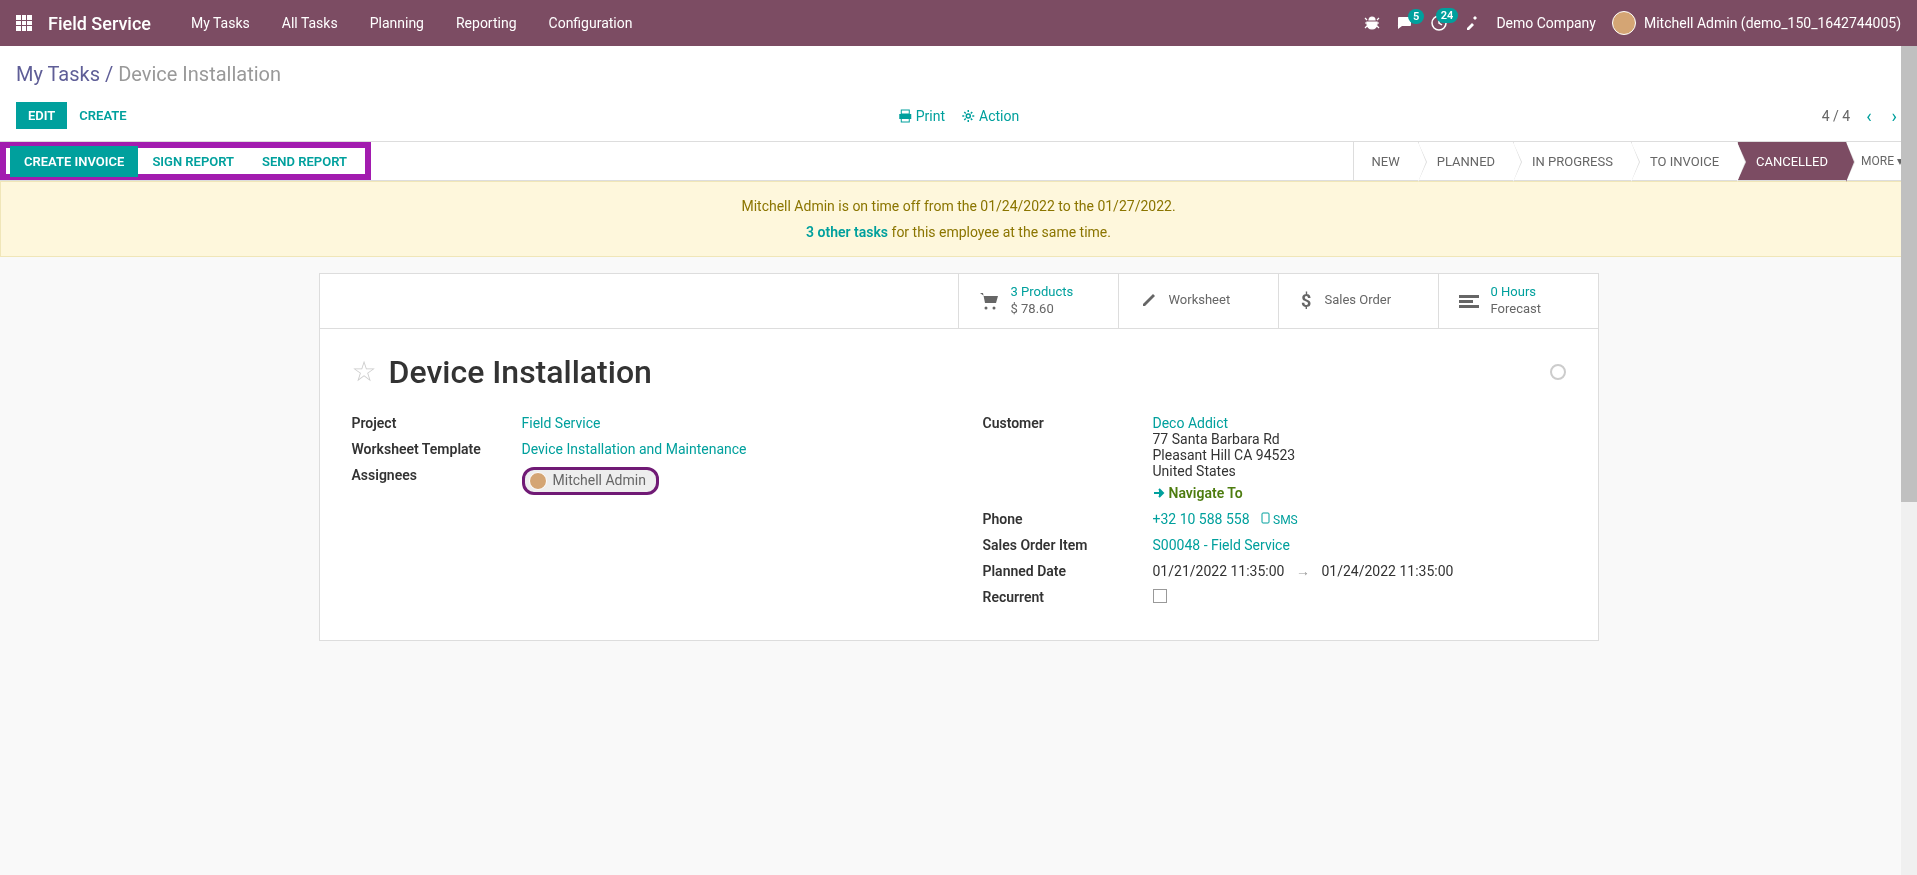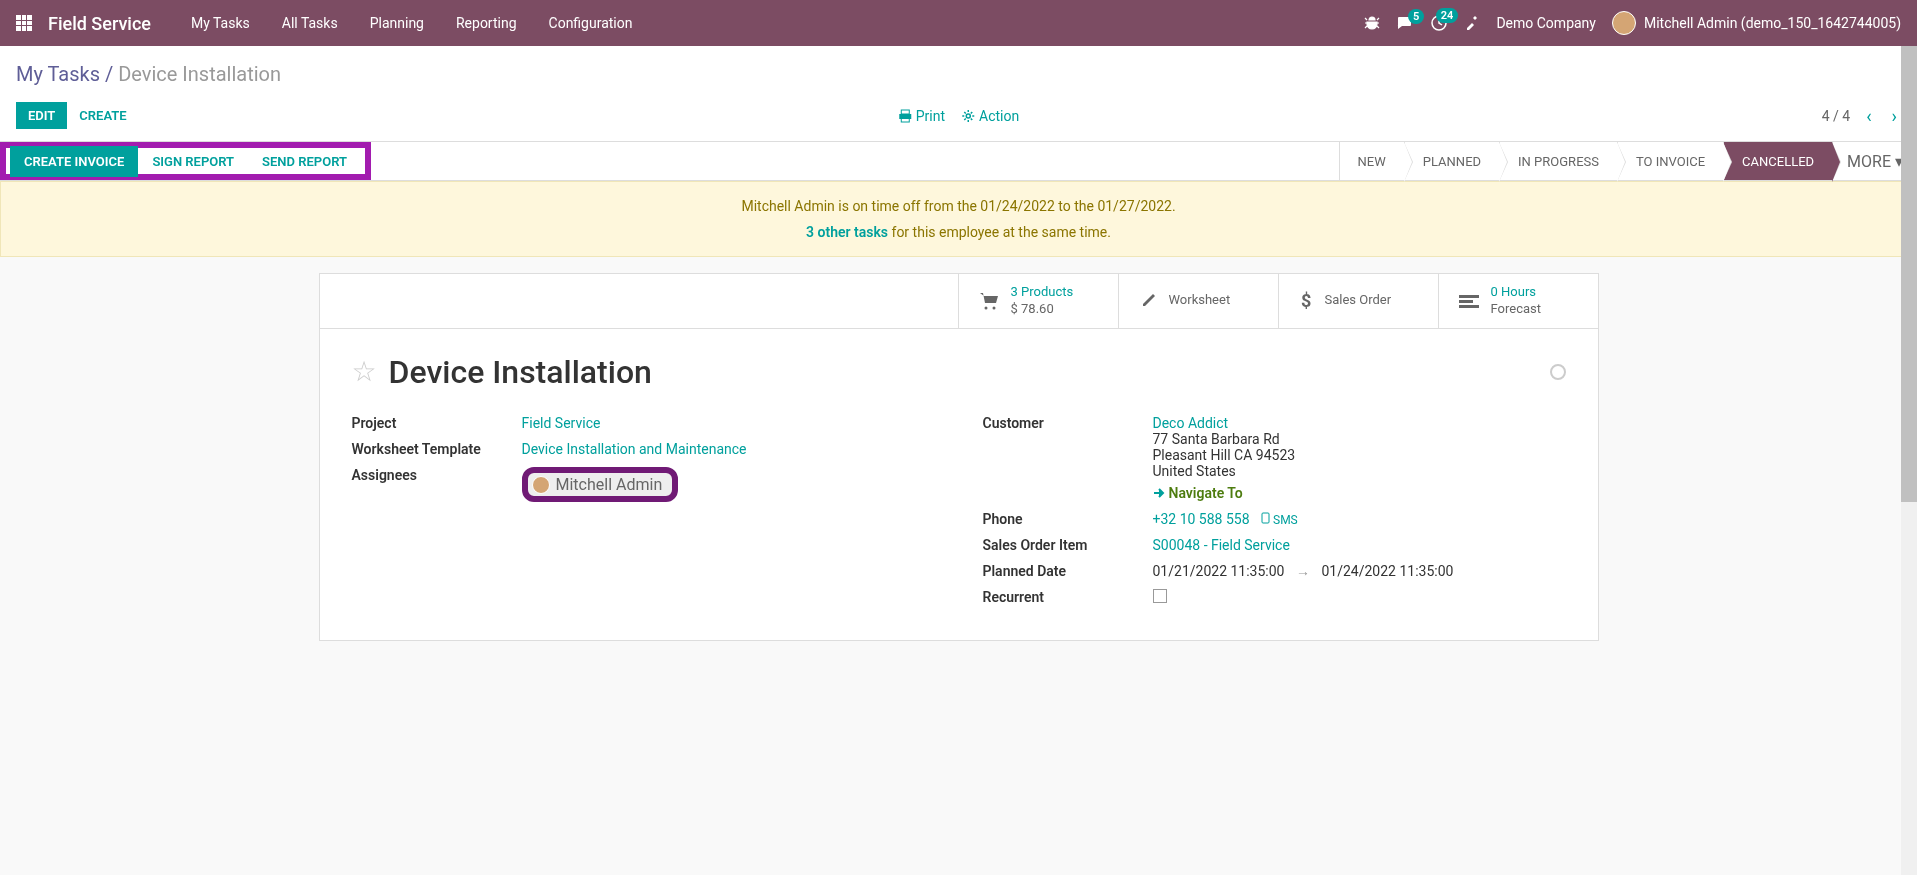--- a/index.html
+++ b/index.html
@@ -31,42 +31,42 @@
 .highlight-box{border:6px solid #a21caf;display:flex;align-items:center;padding:0 4px;gap:0}
 .strip-btn{padding:8px 14px;font-size:13px;font-weight:600;cursor:pointer;border:none;background:transparent;text-transform:uppercase}
 .strip-btn.primary{background:#00A09D;color:#fff}
 .strip-btn.link{color:#00A09D}
 .status-bar{margin-left:auto;display:flex;align-items:stretch}
 .status-step{padding:0 18px;display:flex;align-items:center;font-size:13px;font-weight:400;color:#666;position:relative;cursor:pointer;background:#fff;border-left:1px solid #ddd}
 .status-step::after{content:"";position:absolute;right:-8px;top:0;width:0;height:0;border-top:20px solid transparent;border-bottom:20px solid transparent;border-left:8px solid #fff;z-index:2}
 .status-step::before{content:"";position:absolute;right:-9px;top:0;width:0;height:0;border-top:20px solid transparent;border-bottom:20px solid transparent;border-left:9px solid #ddd;z-index:1}
 .status-step.active{background:#7C4C63;color:#fff}
 .status-step.active::after{border-left-color:#7C4C63}
-.status-more{padding:0 14px;display:flex;align-items:center;font-size:16px;color:#666;cursor:pointer;border-left:1px solid #ddd}
+.status-more{padding:0 14px;display:flex;align-items:center;font-size:12px;color:#666;cursor:pointer;border-left:1px solid #ddd}
 .alert{background:#FEF7DC;border:1px solid #F0E6B8;padding:16px;text-align:center;color:#8B7500;font-size:14px}
 .alert a{color:#00A09D;text-decoration:none;font-weight:600;cursor:pointer}
 .content-area{padding:16px 12px;display:flex;justify-content:center}
 .form-sheet{width:1280px;background:#fff;border:1px solid #ddd}
 .stat-buttons{display:flex;justify-content:flex-end;border-bottom:1px solid #ddd}
 .stat-btn{border-left:1px solid #ddd;padding:10px 20px;display:flex;align-items:center;gap:12px;cursor:pointer;min-width:160px}
 .stat-icon{color:#666;font-size:18px}
 .stat-text{display:flex;flex-direction:column;font-size:13px;line-height:1.3}
 .stat-text .l1{color:#00A09D}
 .stat-text .l2{color:#666}
 .sheet-body{padding:24px 32px}
 .title-row{display:flex;align-items:center;gap:12px;margin-bottom:24px}
 .star{color:#ccc;font-size:28px;cursor:pointer}
 .title-text{font-size:32px;font-weight:500;color:#333}
 .color-dot{width:16px;height:16px;border:2px solid #ccc;border-radius:50%;margin-left:auto;cursor:pointer}
 .form-grid{display:grid;grid-template-columns:1fr 1fr;gap:0 48px}
 .field-row{display:flex;margin-bottom:10px;font-size:14px}
 .field-label{width:170px;color:#333;font-weight:600}
 .field-value{flex:1;color:#333}
 .field-value a{color:#00A09D;text-decoration:none;cursor:pointer}
-.tag-pill{display:inline-flex;align-items:flex-end;background:#eee;border:6px solid #701a75;border-radius:12px;padding:2px 10px 2px 4px;gap:6px;font-size:16px;color:#666}
+.tag-pill{display:inline-flex;align-items:flex-start;background:#eee;border:3px solid #701a75;border-radius:12px;padding:2px 10px 2px 4px;gap:6px;font-size:14px;color:#666}
 .tag-pill .avatar{width:18px;height:18px}
 .nav-link{color:#4d7c0f;font-weight:600;cursor:pointer;display:flex;align-items:center;gap:4px}
 .sms-link{color:#00A09D;font-size:12px;margin-left:8px;cursor:pointer}
 .date-arrow{color:#999;margin:0 8px}
 .tag-chip{background:#7BCFE8;color:#0B5A6B;padding:2px 10px;border-radius:10px;font-size:13px}
 .checkbox{width:14px;height:14px;border:1px solid #999;display:inline-block}
 .scrollbar{position:fixed;right:0;top:46px;bottom:0;width:16px;background:#f0f0f0}
 .scrollbar-thumb{background:#c0c0c0;width:100%;height:55%;margin-top:0}
 svg{display:block}
 </style>

